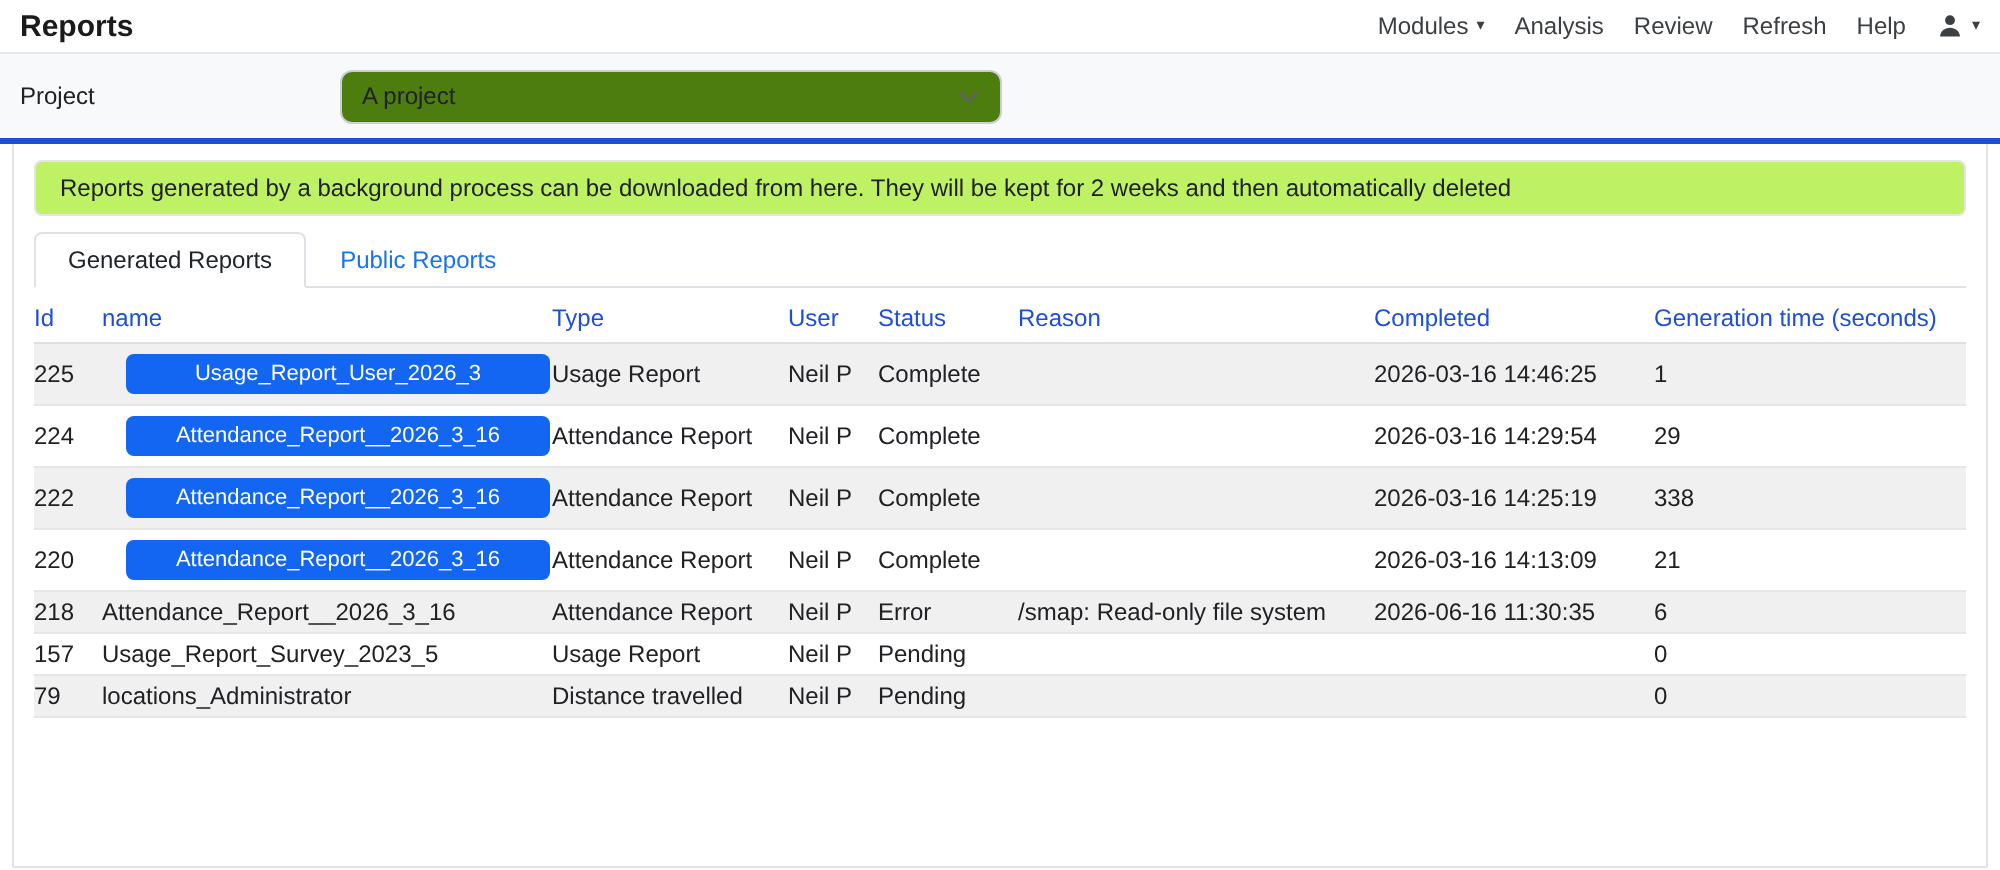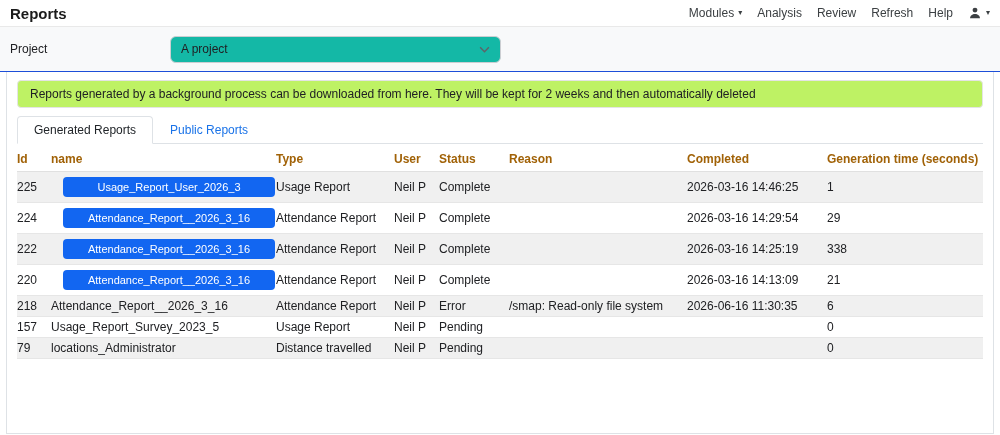--- a/index.html
+++ b/index.html
@@ -10,23 +10,23 @@
   .navbar { height: 27px; display: flex; align-items: center; justify-content: space-between;
     padding: 0 10px; background: #fff; border-bottom: 1px solid #e9e9e9; }
   .navbar-title { font-size: 15px; font-weight: 700; color: #1b1b1b; }
   .nav-links { display: flex; align-items: center; gap: 15px; font-size: 12px; color: #3c4043; }
   .nav-item { cursor: pointer; display: flex; align-items: center; gap: 4px; }
   .caret { font-size: 8px; color: #3c4043; line-height: 1; }
   .user-icon svg { display: block; }
 
   
   .project-band { background: #f8f9fa; padding: 9px 10px; display: flex; align-items: center;
-    border-bottom: 1px solid #1d4ed8; height: 45px; }
+    border-bottom: 3px solid #1d4ed8; height: 45px; }
   .project-label { width: 160px; font-size: 12px; color: #202124; }
-  .select { width: 331px; height: 27px; background: #14b8a6; border: 1px solid #ccced2;
+  .select { width: 331px; height: 27px; background: #4d7c0f; border: 1px solid #ccced2;
     border-radius: 6px; display: flex; align-items: center; justify-content: space-between;
     padding: 0 10px; font-size: 12px; color: #202124; cursor: pointer; }
   .select svg { flex: 0 0 auto; }
 
   
   .card { margin: 0 6px; border: 1px solid #dee2e6; border-top: none; height: 362px;
     padding: 8px 10px; background: #fff; }
 
   .notice { background: #bef264; border: 1px solid #e4e4e4; border-radius: 4px;
     padding: 6px 12px; font-size: 12px; color: #202124; }
@@ -37,21 +37,21 @@
     border-radius: 4px 4px 0 0; margin-bottom: -1px; }
   .tab.active { background: #fff; color: #212529; border-color: #dee2e6 #dee2e6 #fff; }
   .tab.inactive { color: var(--link, #1a73e8); }
 
   
   table { width: 100%; border-collapse: collapse; table-layout: fixed; margin-top: 3px;
     font-size: 12px; }
   col.c-id { width: 34px; } col.c-name { width: 225px; } col.c-type { width: 118px; }
   col.c-user { width: 45px; } col.c-status { width: 70px; } col.c-reason { width: 178px; }
   col.c-completed { width: 140px; }
-  th { text-align: left; font-weight: 700; color: #a16207; padding: 5px 8px 5px 0;
+  th { text-align: left; font-weight: 400; color: #1d4ed8; padding: 5px 8px 5px 0;
     border-bottom: 1px solid #e0e0e0; white-space: nowrap; overflow: hidden; }
   td { padding: 3px 8px 3px 0; border-bottom: 1px solid #e6e6e6; white-space: nowrap;
     overflow: hidden; color: #202124; vertical-align: middle; }
   tbody tr:nth-child(odd) { background: #f0f0f0; }
   .name-btn { display: block; width: 212px; height: 20px; line-height: 20px; text-align: center;
     background: var(--primary, #0d6efd); color: #fff; font-size: 11px; border: none;
     border-radius: 4px; cursor: pointer; font-family: "Liberation Sans", sans-serif;
     margin: 2px 12px; overflow: hidden; }
 </style>
 </head>

